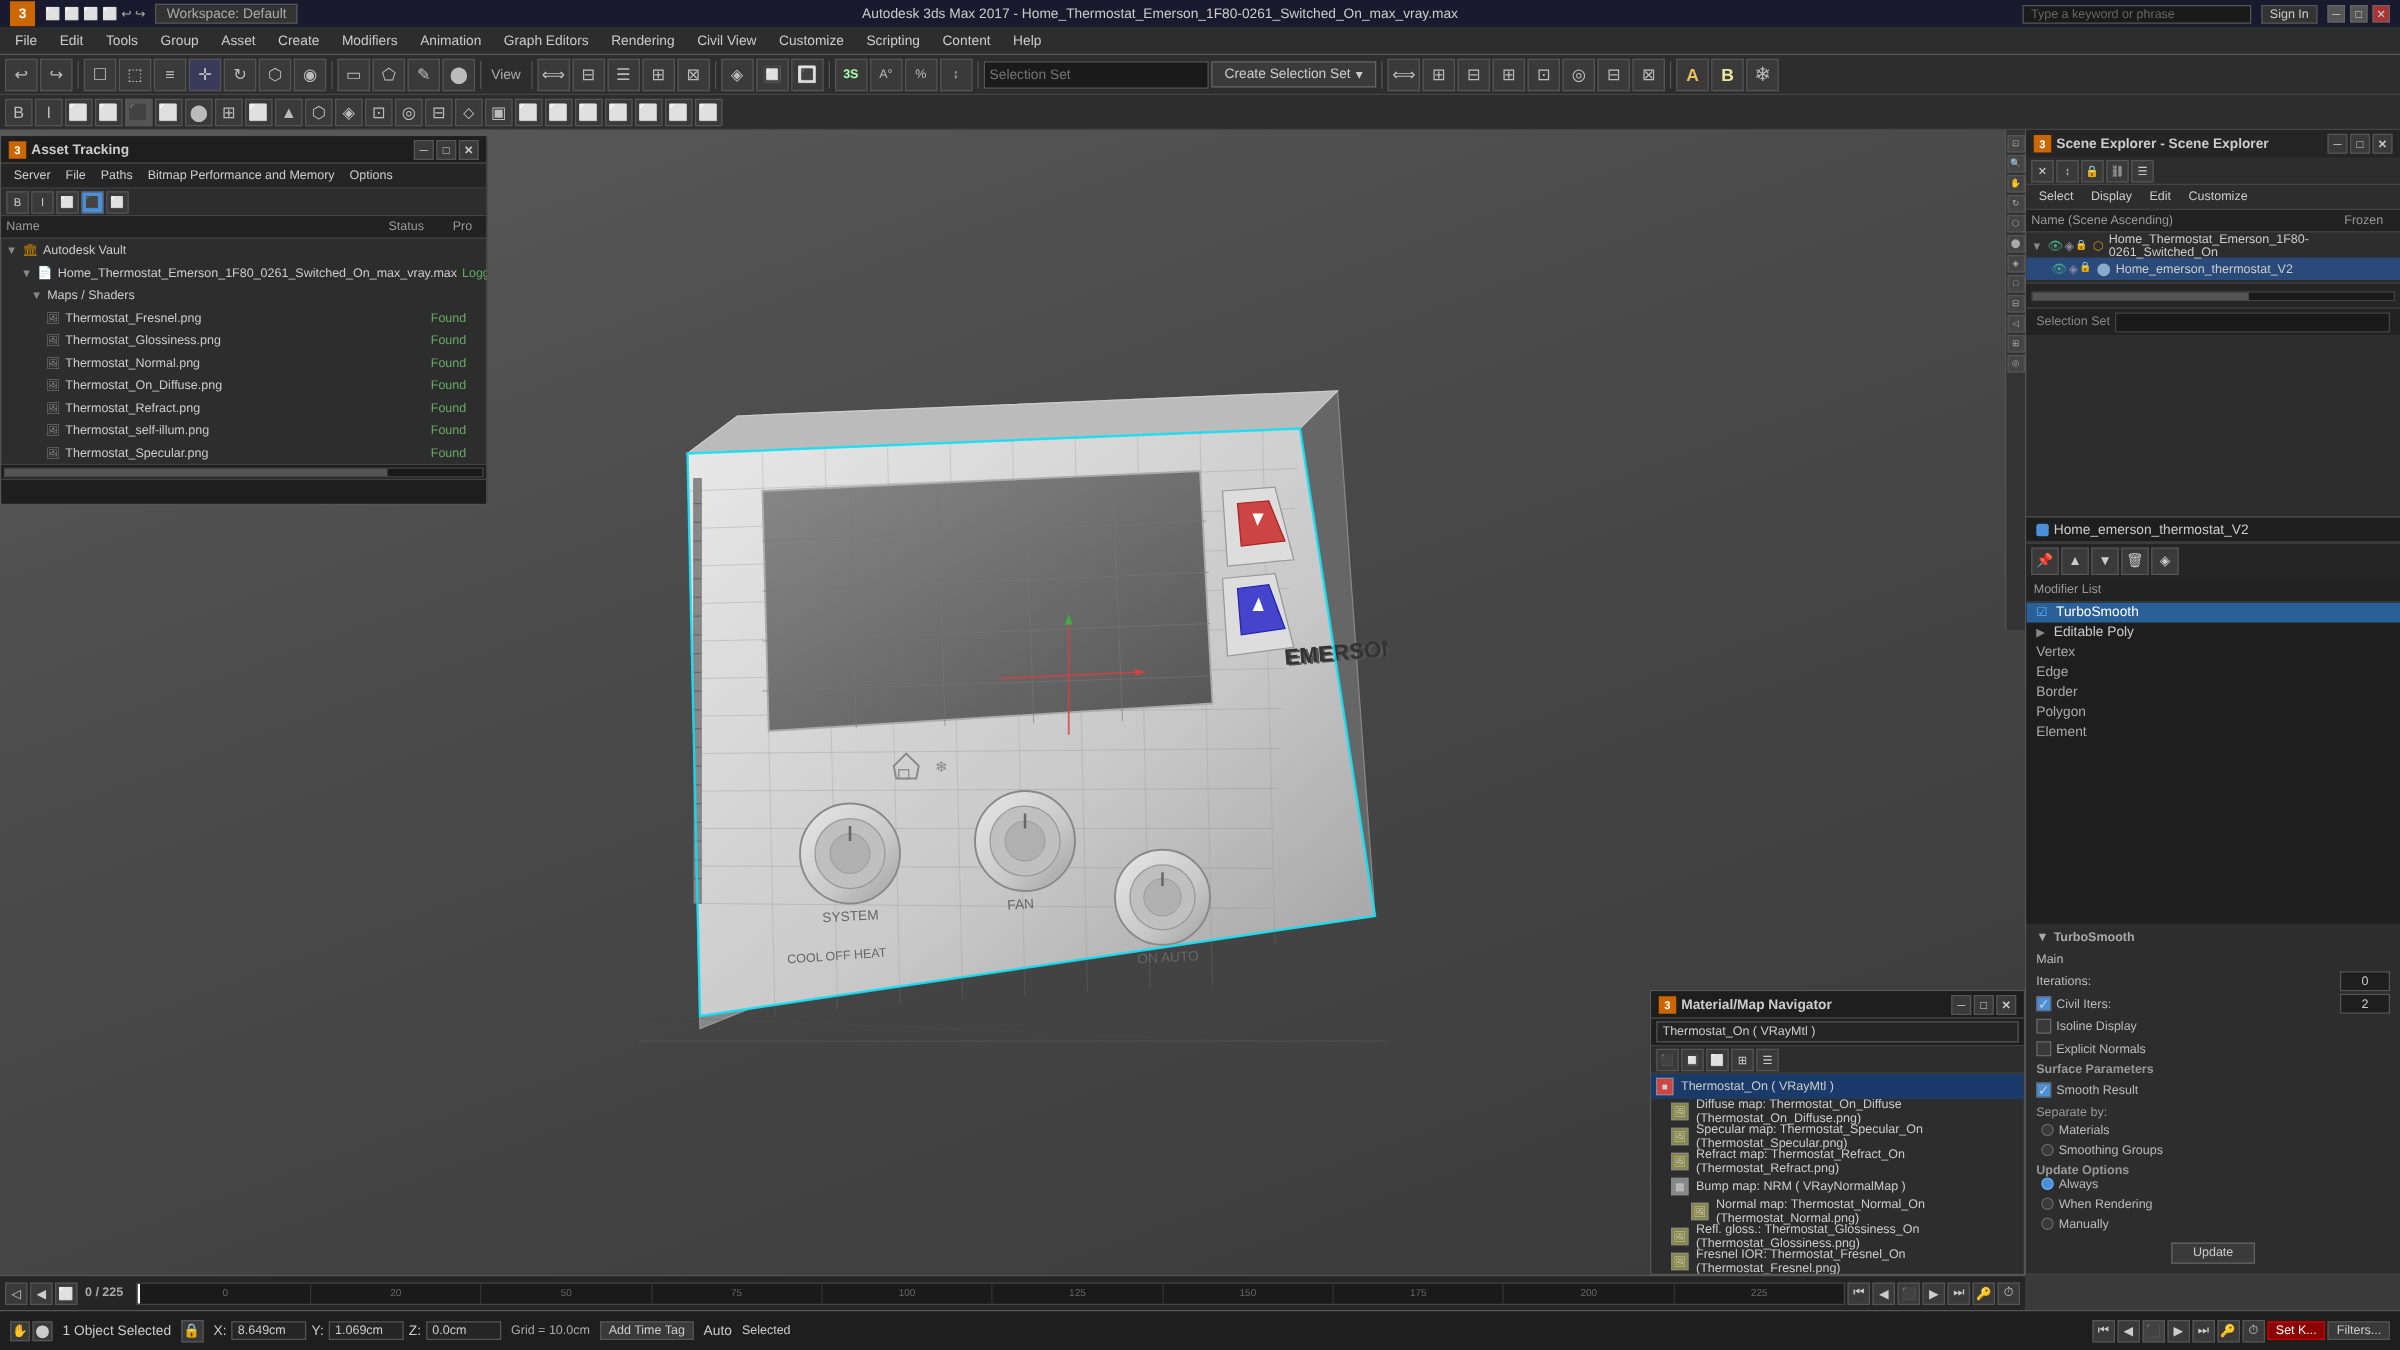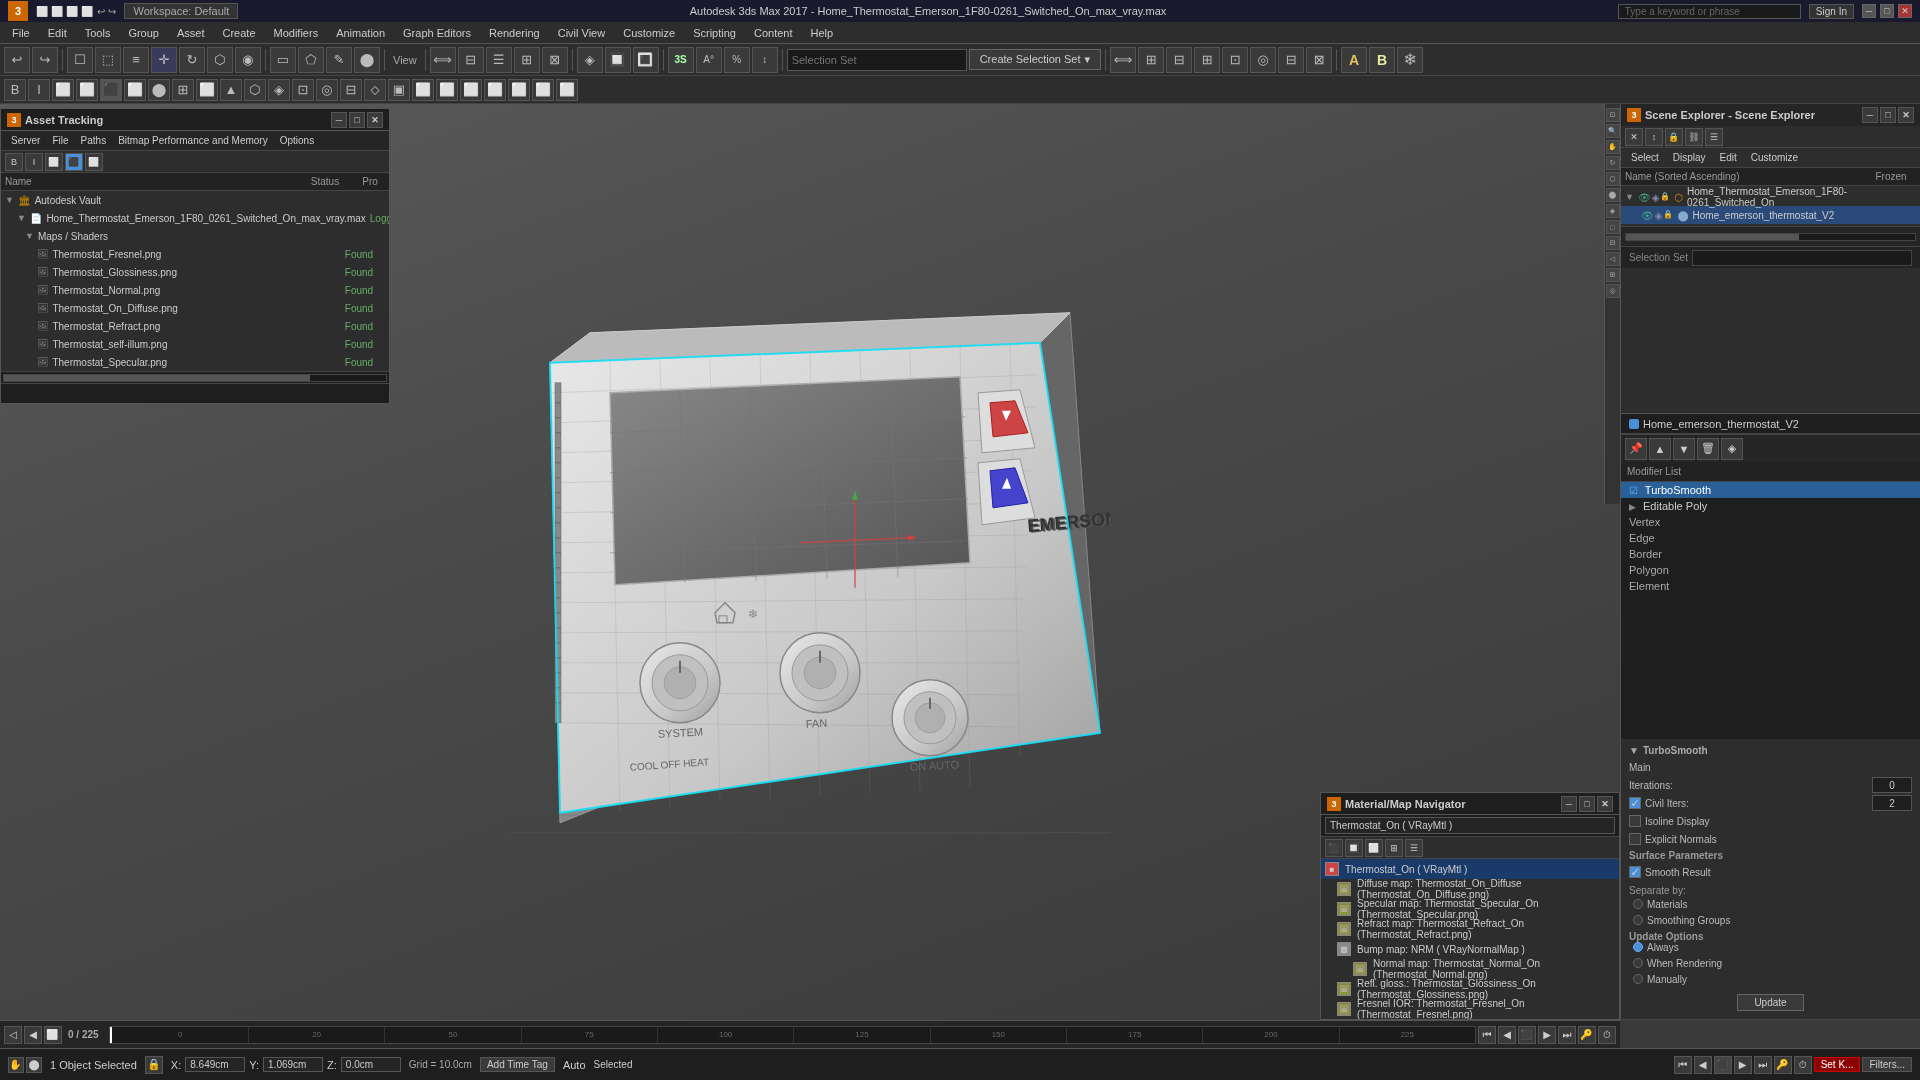--- a/index.html
+++ b/index.html
@@ -947,21 +947,21 @@
       </div>
 
       <div class="scene-menu-bar">
         <span class="scene-menu-item">Select</span>
         <span class="scene-menu-item">Display</span>
         <span class="scene-menu-item">Edit</span>
         <span class="scene-menu-item">Customize</span>
       </div>
 
       <div class="col-header">
-        <span class="col-name">Name (Sorted Ascending)</span>
+        <span class="col-name">Name (Scene Ascending)</span>
         <span class="col-frozen">Frozen</span>
       </div>
 
       <div class="scene-list">
 
         <div class="scene-item" style="padding-left:4px;">
           <span class="expand-icon">▼</span>
           <span class="sel-icons">
             <span style="font-size:10px;color:#4a8;cursor:pointer;">👁</span>
             <span style="font-size:10px;color:#88a;cursor:pointer;">◈</span>

